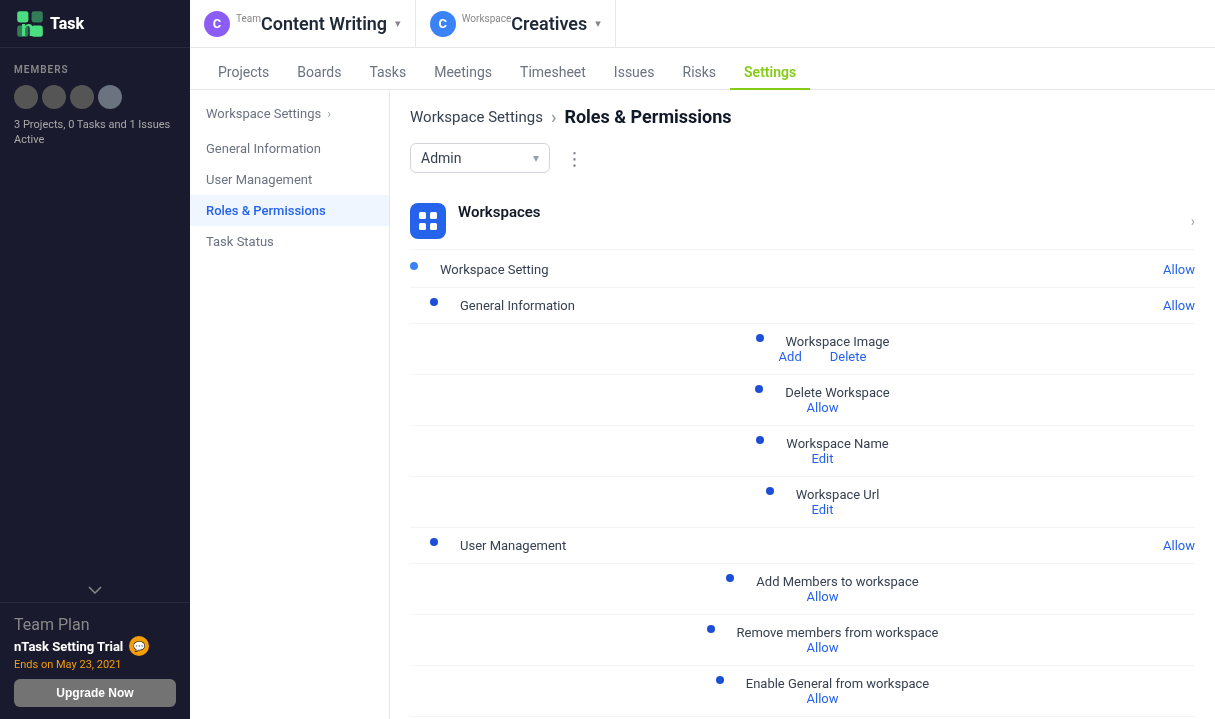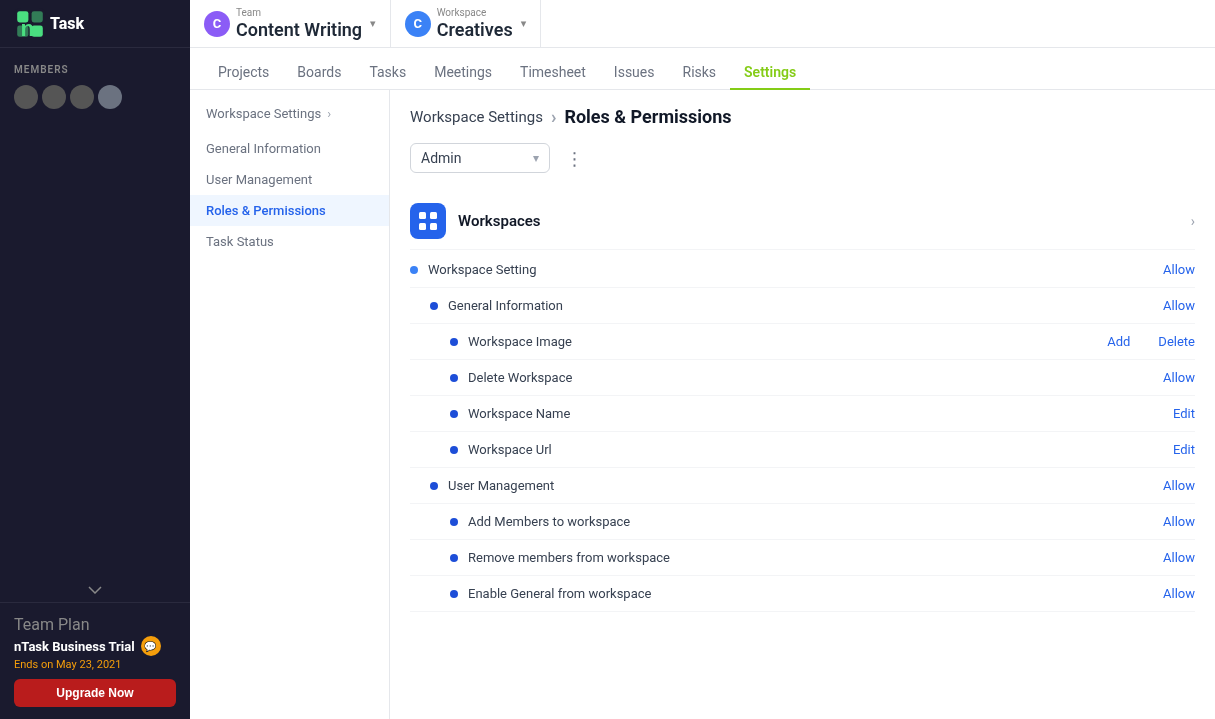--- a/index.html
+++ b/index.html
@@ -72,21 +72,21 @@
       padding: 12px 14px;
       border-top: 1px solid #2a2a3e;
     }
     .team-plan-label { font-size: 16px; color: #888; margin-bottom: 2px; }
     .business-trial { font-size: 13px; font-weight: 700; color: #fff; display: flex; align-items: center; gap: 6px; margin-bottom: 2px; }
     .chat-icon { width: 20px; height: 20px; background: #f59e0b; border-radius: 50%; display: flex; align-items: center; justify-content: center; font-size: 10px; }
     .ends-on { font-size: 11px; color: #f59e0b; margin-bottom: 8px; }
     .upgrade-btn {
       width: 100%;
       padding: 7px;
-      background: #b91c1c;
+      background: #737373;
       color: #fff;
       border: none;
       border-radius: 6px;
       font-size: 12px;
       font-weight: 600;
       cursor: pointer;
     }
 
     
     #main {
@@ -123,21 +123,21 @@
       border-radius: 50%;
       display: flex;
       align-items: center;
       justify-content: center;
       font-weight: 700;
       font-size: 13px;
       color: #fff;
     }
     .ws-avatar-c1 { background: #8B5CF6; }
     .ws-avatar-c2 { background: #3B82F6; }
-    .ws-tab-text { display: flex; flex-direction: column; line-height: 1.2; }
+    .ws-tab-text { display: flex; flex-direction: row; line-height: 1.2; }
     .ws-tab-small { font-size: 10px; color: #888; }
     .ws-tab-main { font-size: 18px; font-weight: 600; color: #1f2937; }
     .ws-tab-arrow { color: #888; font-size: 11px; margin-left: 2px; }
 
     
     #navtabs {
       display: flex;
       align-items: flex-end;
       height: 42px;
       border-bottom: 1px solid #e5e7eb;
@@ -242,21 +242,20 @@
     .section-header {
       display: flex;
       align-items: center;
       justify-content: space-between;
       padding: 10px 0;
       border-bottom: 1px solid #f3f4f6;
       margin-bottom: 2px;
     }
     .section-header-left {
       display: flex;
-      align-items: center;
       gap: 12px;
     }
     .workspace-icon {
       width: 36px;
       height: 36px;
       background: #2563eb;
       border-radius: 8px;
       display: flex;
       align-items: center;
       justify-content: center;
@@ -272,22 +271,22 @@
     
     .perm-row {
       display: flex;
       align-items: center;
       justify-content: space-between;
       padding: 10px 0;
       border-bottom: 1px solid #f3f4f6;
     }
     .perm-row-left {
       display: flex;
-      align-items: center;
-      gap: 10px;
+      align-items: flex-start;
+      gap: 22px;
     }
     .perm-dot {
       width: 8px;
       height: 8px;
       border-radius: 50%;
       flex-shrink: 0;
     }
     .dot-blue { background: #3B82F6; }
     .dot-darkblue { background: #1d4ed8; }
     .perm-name {
@@ -299,21 +298,21 @@
       color: #2563eb;
       cursor: pointer;
     }
     .perm-actions-group {
       display: flex;
       gap: 28px;
     }
 
     
     .indent-1 { padding-left: 20px; }
-    .indent-2 { padding-left: 40px; }
+    .indent-2 { padding-left: 40px; flex-direction: column; }
 
     ::-webkit-scrollbar { width: 4px; }
     ::-webkit-scrollbar-track { background: #f1f1f1; }
     ::-webkit-scrollbar-thumb { background: #ccc; border-radius: 2px; }
   </style>
 </head>
 <body>
 
 <div id="sidebar">
   <div class="logo-area">
@@ -331,34 +330,35 @@
   </div>
 
   <div class="members-section">
     <div class="members-label">MEMBERS</div>
     <div class="member-avatar-bar">
       <div class="av av-1"></div>
       <div class="av av-2"></div>
       <div class="av av-3"></div>
       <div class="av" style="background:#6b7280;"></div>
     </div>
+    <div class="member-info">3 Projects, 0 Tasks and 1 Issues Active</div>
   </div>
 
   <div class="spacer"></div>
 
   <div class="collapse-btn">
     <svg width="14" height="8" viewBox="0 0 14 8">
         <path d="M1 1l6 6 6-6" stroke="#888" stroke-width="1.5" fill="none"></path>
       </svg>
   </div>
 
   <div class="bottom-area">
     <div class="team-plan-label">Team Plan</div>
     <div class="business-trial">
-      <span>nTask Business Trial</span>
+      <span>nTask Setting Trial</span>
       <div class="chat-icon">💬</div>
     </div>
     <div class="ends-on">Ends on May 23, 2021</div>
     <button class="upgrade-btn">Upgrade Now</button>
   </div>
 </div>
 
 <div id="main">
 
   <div id="topbar">

